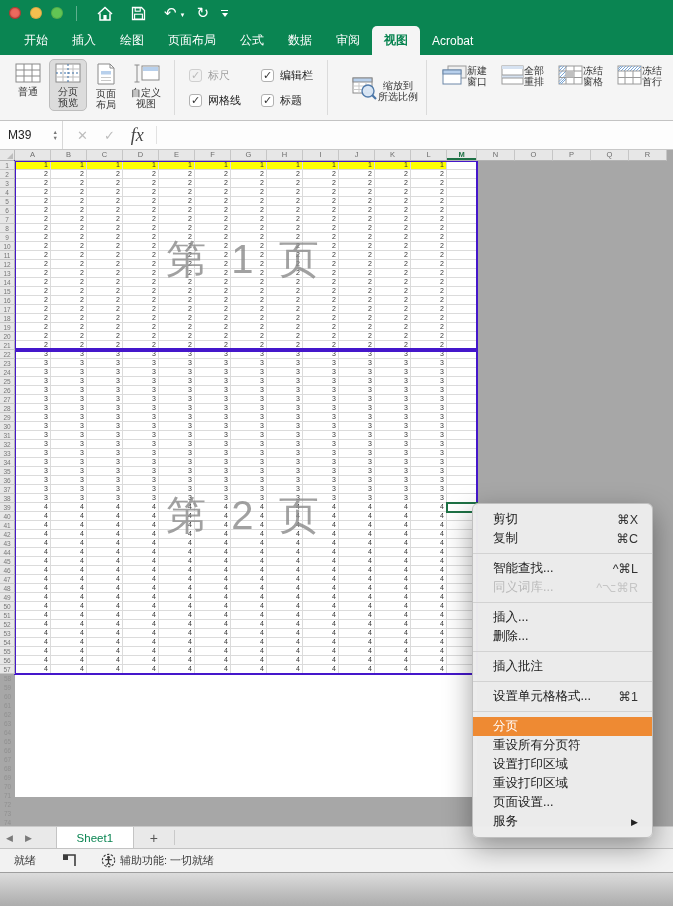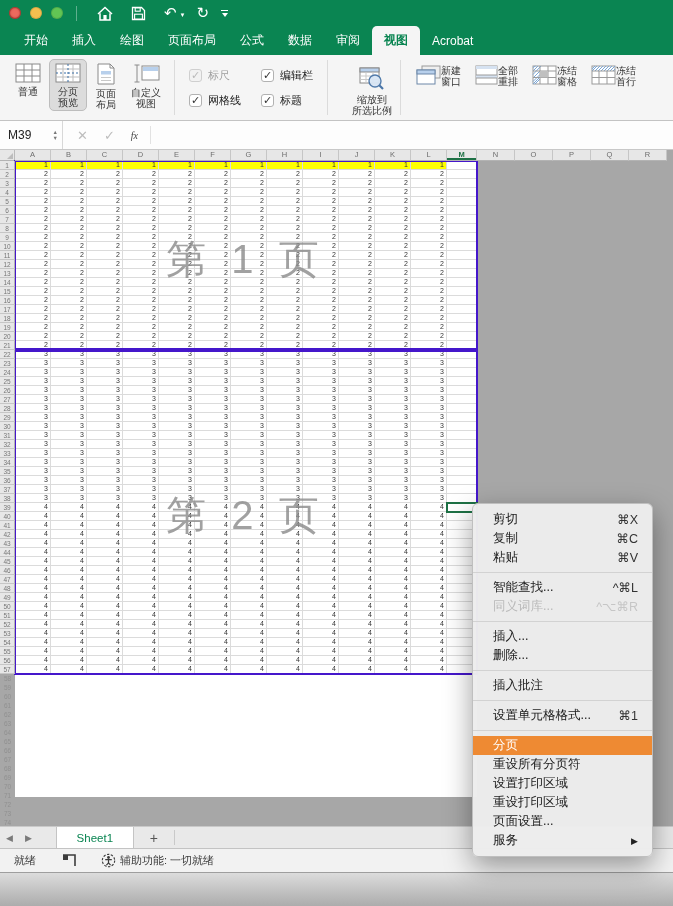--- a/index.html
+++ b/index.html
@@ -39,34 +39,34 @@
   .chk.disabled { color:#9D9D9D; }
   .chk.disabled .chkbox { color:#B9B9B9; border-color:#CFCFCF; background:#F2F2F2; }
   .zoomgroup { display:flex; padding:6px 8px 4px 10px; }
   .zoomleft { display:flex; flex-direction:column; justify-content:space-between; padding-bottom:6px; }
   .zoomrow1 { display:flex; align-items:center; font-size:11px; color:#222; }
   .zoomselect { display:flex; align-items:center; margin-left:8px; width:74px; height:21px; background:#fff; border:1px solid #ABABAB; border-radius:4px; overflow:hidden; }
   .zoomselect .zval { flex:1; font-size:11px; padding-left:6px; color:#111; }
   .zoomselect .zbtn { width:16px; height:100%; border-left:1px solid #C9C9C9; display:flex; align-items:center; justify-content:center; font-size:6px; color:#555; }
   .zoomrow2 { display:flex; align-items:center; font-size:11px; color:#222; }
   .zoomrow2 svg { margin-right:6px; }
-  .zoomselbtn { display:flex; flex-direction:column; align-items:center; justify-content:flex-end; margin-left:14px; font-size:10px; line-height:11px; color:#333; text-align:center; padding-top:1px; }
+  .zoomselbtn { display:flex; align-items:center; justify-content:flex-start; margin-left:14px; font-size:10px; line-height:11px; color:#333; text-align:center; padding-top:1px; }
   .zoomselbtn .vlabel { margin-top:3px; white-space:pre-line; }
   .windowgroup { display:flex; align-items:flex-start; padding:5px 0 0 8px; }
   .winbtn { display:flex; flex-direction:row; align-items:center; font-size:10px; line-height:11px; color:#333; text-align:center; padding:2px 7px; }
   .winbtn .vlabel { margin-top:3px; white-space:pre-line; }
 
   
   .formulabar { position:absolute; top:121px; left:0; width:673px; height:29px; background:#FDFDFD; border-bottom:1px solid #C8C8C8; display:flex; align-items:center; }
   .namebox { width:62px; height:100%; display:flex; align-items:center; font-size:12px; color:#222; padding-left:8px; }
   .spinner { display:flex; flex-direction:column; font-size:5.5px; color:#777; line-height:6px; margin-left:auto; padding-right:4px; }
   .nb-border { width:1px; height:100%; background:#D8D8D8; }
   .fb-x { color:#BDBDBD; font-size:13px; margin:0 8px 0 14px; }
   .fb-ok { color:#BDBDBD; font-size:13px; margin:0 8px; }
-  .fb-fx { font-family:"Liberation Serif",serif; font-style:italic; font-size:10px; color:#444; margin:0 8px; }
+  .fb-fx { font-family:"Liberation Serif",serif; font-style:italic; font-size:18px; color:#444; margin:0 8px; }
   .fb-div { width:1px; height:18px; background:#E2E2E2; margin-left:4px; }
   .fb-input { flex:1; height:100%; }
 
   
   .gridarea { position:absolute; top:150px; left:0; width:673px; height:676px; background:#A7A7A7; overflow:hidden; }
   .corner { position:absolute; left:0; top:0; width:15px; height:11px; background:#E7E7E7; border-right:1px solid #BBB; border-bottom:1px solid #B3B3B3; }
   .corner:after { content:""; position:absolute; right:1px; bottom:1px; border-left:6px solid transparent; border-bottom:6px solid #BDBDBD; }
   .colheader { position:absolute; top:0; height:11px; background:#E7E7E7; border-right:1px solid #C6C6C6; border-bottom:1px solid #B3B3B3; font-size:7.5px; line-height:10px; color:#6D6D6D; text-align:center; }
   .colheader.sel { color:#1E7145; font-weight:bold; box-shadow:inset 0 -2px 0 #1E7145; }
   .rowheader { position:absolute; left:0; width:15px; height:9px; background:#E7E7E7; border-right:1px solid #B3B3B3; border-bottom:1px solid #C6C6C6; font-size:6.5px; line-height:9px; color:#777; text-align:center; }
@@ -1267,24 +1267,20 @@
 
   <div class="ctxmenu" id="context-menu">
       <div class="mi">
         <span class="ml">剪切</span>
         <span class="sc">⌘X</span>
       </div>
       <div class="mi">
         <span class="ml">复制</span>
         <span class="sc">⌘C</span>
       </div>
-      <div class="mi">
-        <span class="ml">粘贴</span>
-        <span class="sc">⌘V</span>
-      </div>
       <div class="msep"></div>
       <div class="mi">
         <span class="ml">智能查找...</span>
         <span class="sc">^⌘L</span>
       </div>
       <div class="mi disabled">
         <span class="ml">同义词库...</span>
         <span class="sc">^⌥⌘R</span>
       </div>
       <div class="msep"></div>

